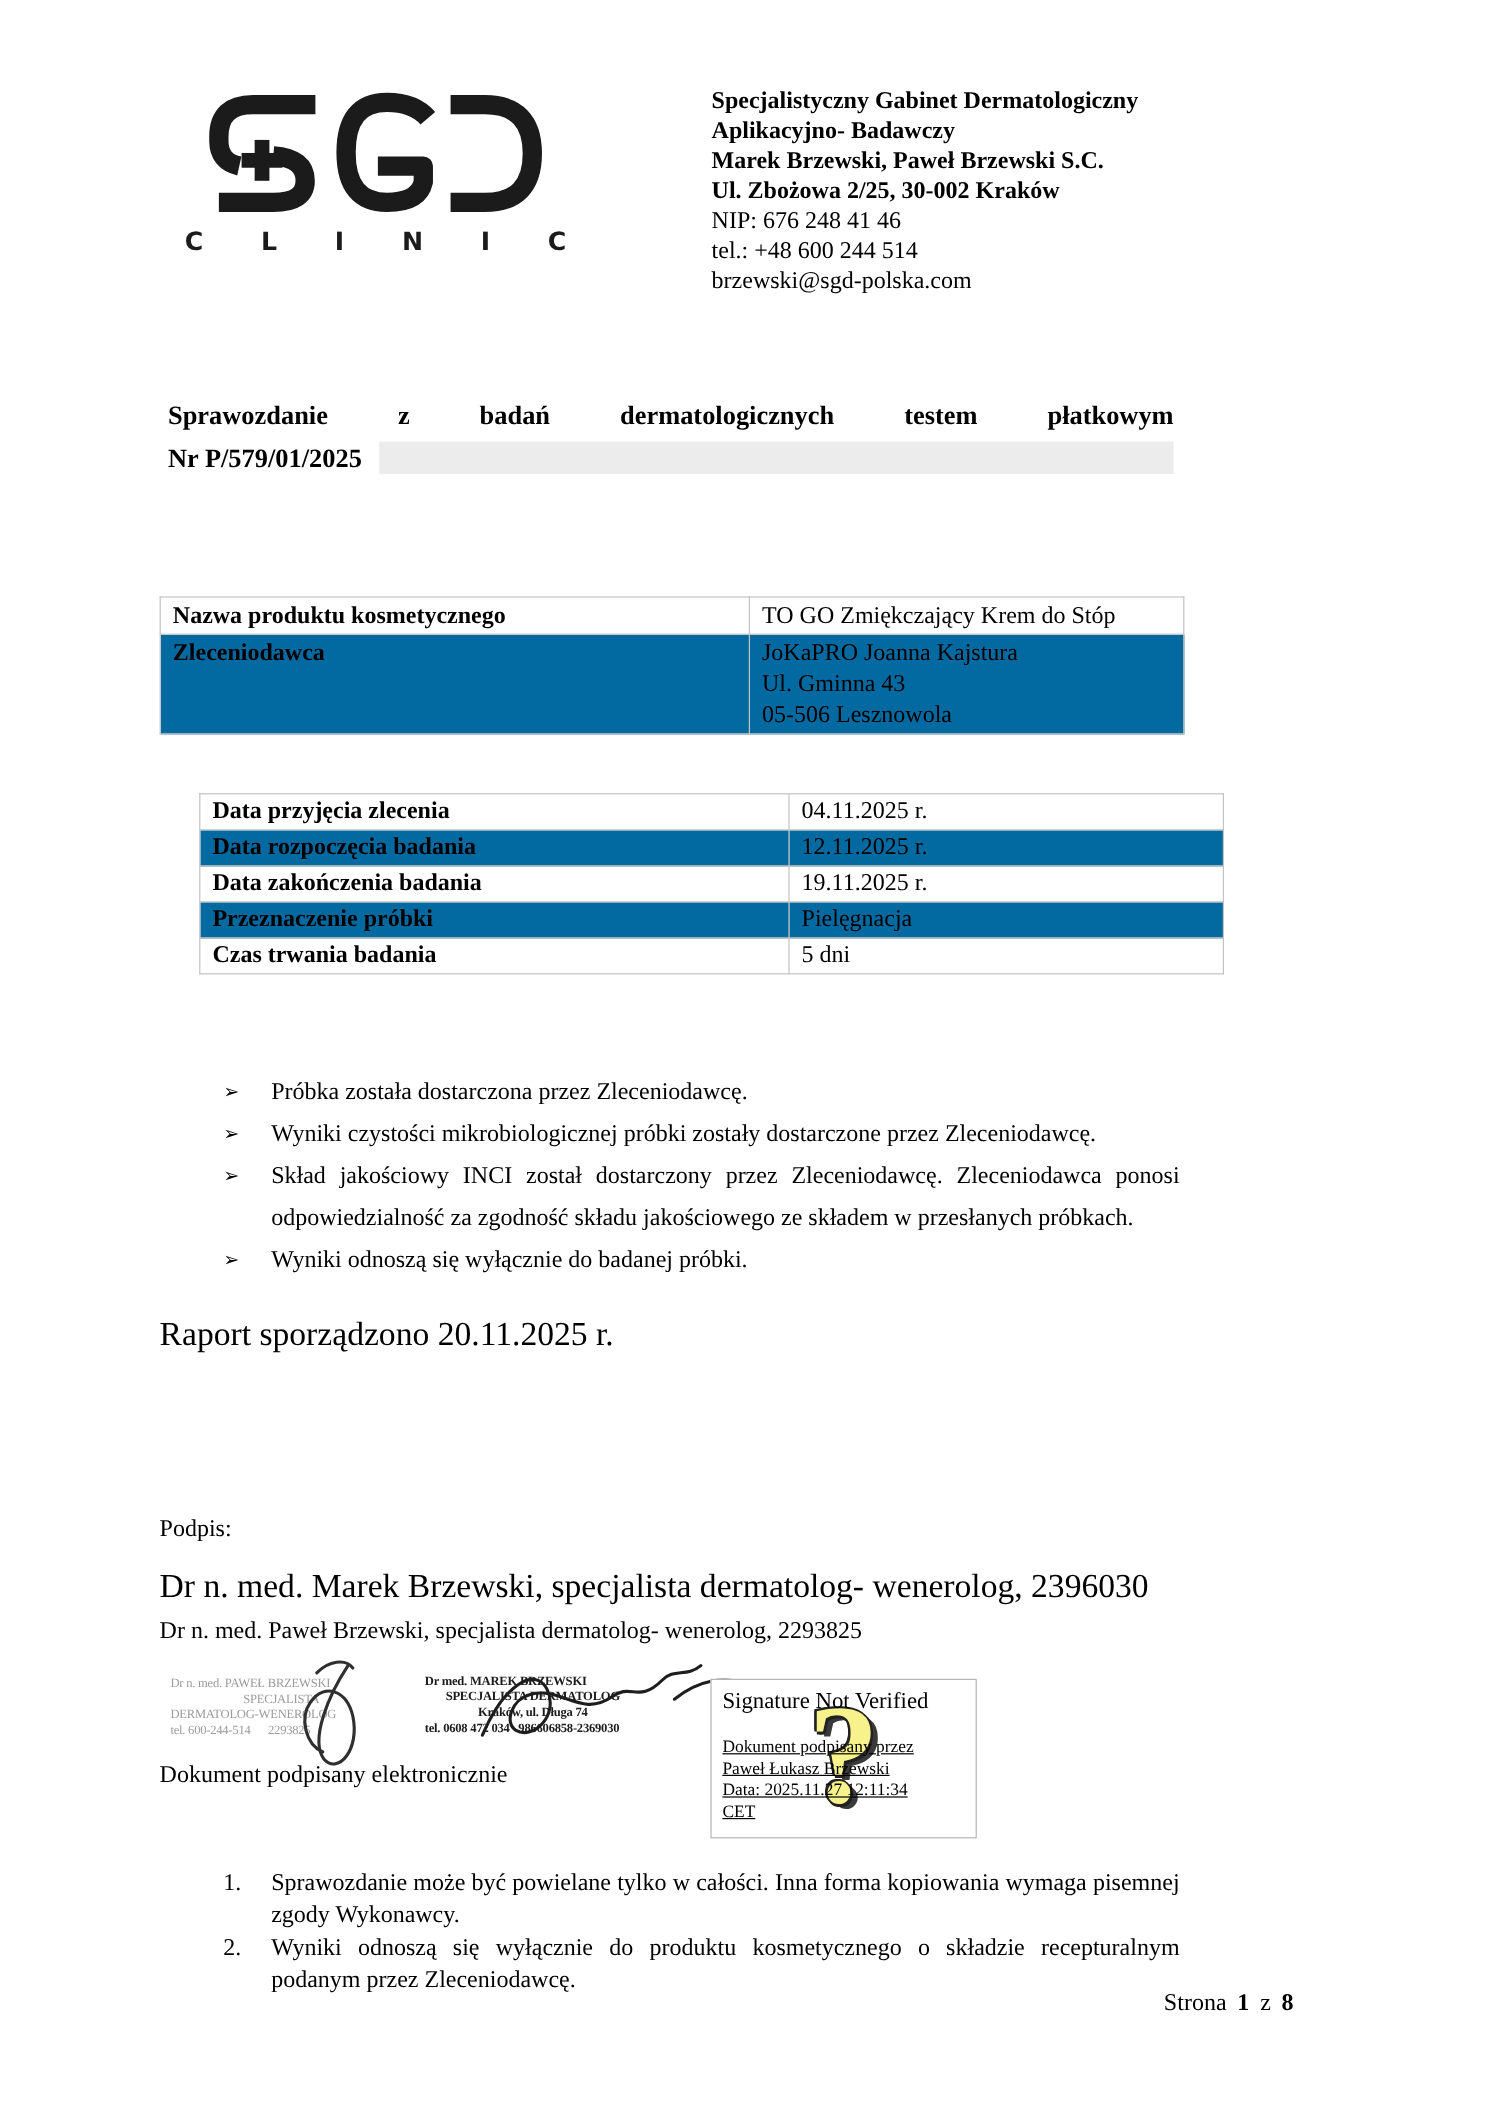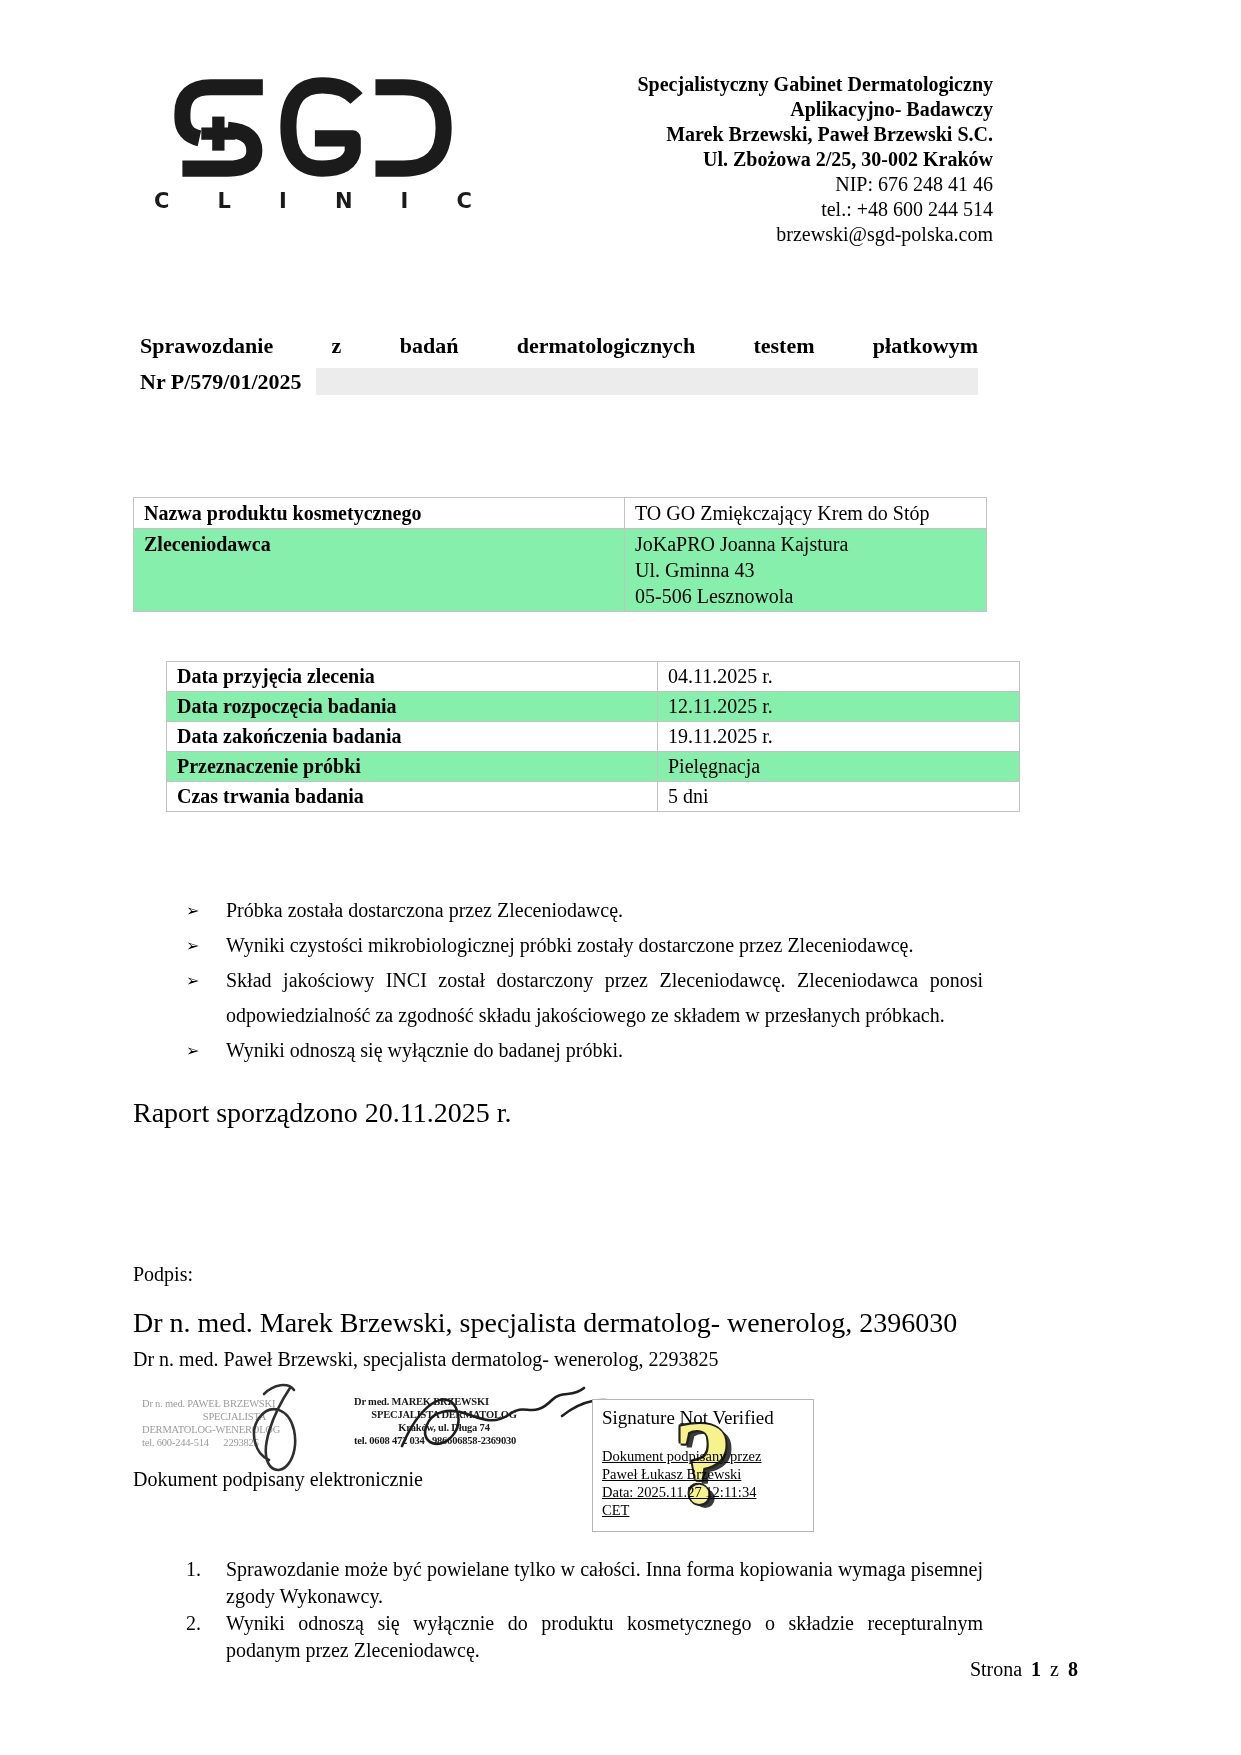--- a/index.html
+++ b/index.html
@@ -9,34 +9,34 @@
     font-family:"Liberation Serif", serif; color:#000;
   }
 
   
   .logo-block { position:absolute; left:148px; top:74px; width:330px; }
   .logo-svg { display:block; width:330px; height:106px; }
   .clinic-row { margin-top:9px; display:flex; justify-content:space-between; padding:0 6px;
     font-family:"DejaVu Sans", sans-serif; font-weight:700; font-size:21px; color:#1b1b1b; }
 
   
-  .org-header { position:absolute; left:593px; top:72px; width:400px; font-size:20px; line-height:25px;text-align:right; }
+  .org-header { position:absolute; left:593px; top:72px; width:400px; font-size:20px; line-height:25px; }
   .org-header .b { font-weight:700; }
 
   
   .title-block { position:absolute; left:140px; top:333px; width:838px; font-weight:700; font-size:22px; }
   .title-l1 { text-align:justify; text-align-last:justify; }
   .title-l2 { display:flex; align-items:center; margin-top:9px; }
   .title-strip { flex:1; height:27px; background:#ececec; margin-left:14px; }
 
   
   .tbl { position:absolute; left:133px; width:854px; border-collapse:collapse; font-size:20px; }
   .tbl td { border:1px solid #c3c3c3; padding:2px 10px; vertical-align:top; line-height:26px; }
   .tbl td.lbl { width:470px; font-weight:700; }
-  .tbl tr.alt { background:#86efac; }
+  .tbl tr.alt { background:#0369a1; }
   .tbl-product { top:497px; }
   .tbl-dates { top:661px;margin-left:33px; }
   .tbl-dates td { line-height:27px; padding:1px 10px; }
   .pre { white-space:pre-line; }
 
   
   .notes { position:absolute; left:186px; top:893px; width:797px; font-size:20px; }
   .note-item { display:flex; line-height:35px; }
   .note-marker { width:40px; flex:none; font-size:16px; }
   .note-text { flex:1; text-align:justify; }

